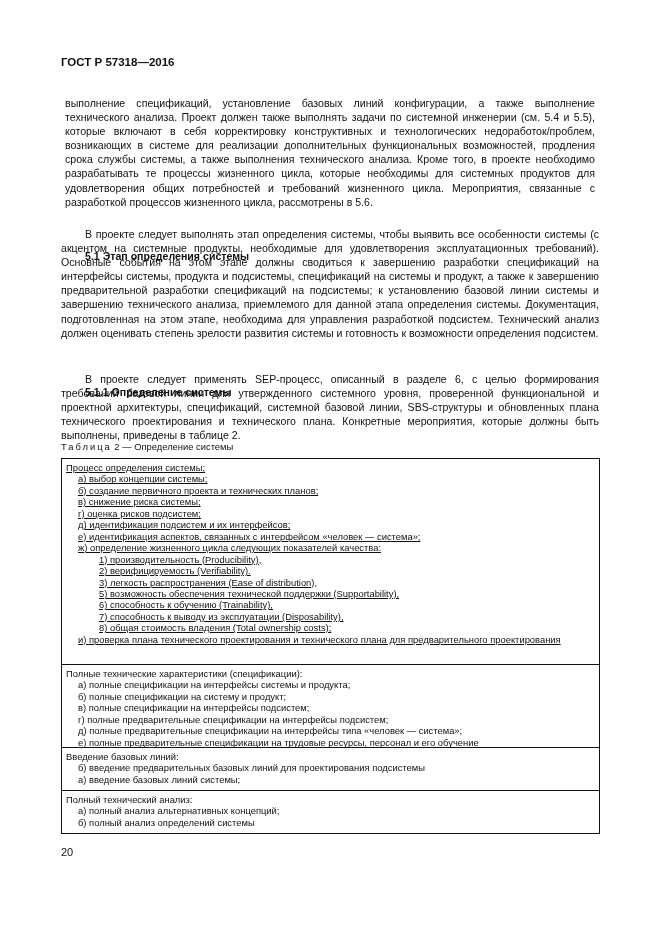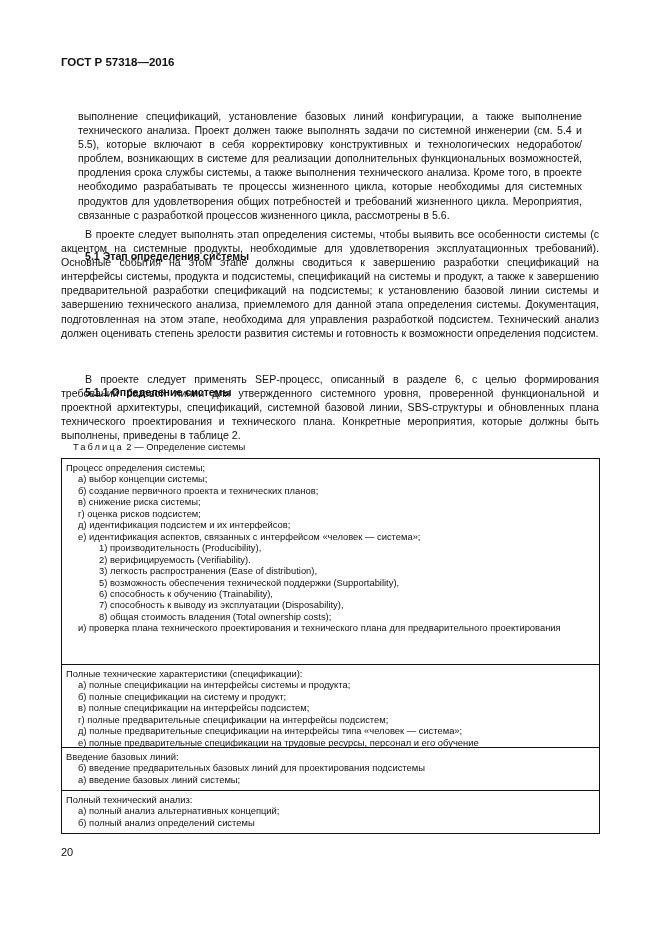--- a/index.html
+++ b/index.html
@@ -2,27 +2,27 @@
 <html><head>
 <meta charset="utf-8">
 <style>
   html, body { margin: 0; padding: 0; background: #ffffff; }
   body { width: 661px; height: 935px; position: relative; overflow: hidden;
          font-family: "Liberation Sans", sans-serif; color: #111111; }
   .page { position: absolute; left: 0; top: 0; width: 661px; height: 698px; }
   .header { position: absolute; left: 61px; top: 56px; font-weight: bold; font-size: 11.5px; }
   .body-text { position: absolute; left: 61px; width: 538px; font-size: 10.6px; line-height: 14.1px; text-align: justify; }
   .p-indent { text-indent: 24px; margin: 0; }
-  .p { margin: 17px; }
+  .p { margin: 4px; }
   .h2 { position: absolute; left: 85px; font-weight: bold; font-size: 10.6px; margin-top: 40px; }
-  .caption { position: absolute; left: 61px; top: 441px; font-size: 9.4px; margin-left: 12px; }
+  .caption { position: absolute; left: 61px; top: 441px; font-size: 9.4px; }
   .caption .sp { letter-spacing: 2px; }
   .table { position: absolute; left: 61px; top: 458px; width: 537px; border: 1px solid #111; border-top-width: 1px; }
   .row { border-top: 1px solid #111; padding: 3px 6px 4px 4px; font-size: 9.4px; line-height: 11.45px; }
-  .row:first-child { border-top: none; }
+  .row:first-child { border-top: none; text-decoration: underline; }
   .row .title { }
   .row .item { padding-left: 12px; }
   .row .sub { padding-left: 33px; }
   .pagenum { position: absolute; left: 61px; top: 846px; font-size: 11px; }
 </style>
 </head>
 <body>
 
 <div class="page">
 
@@ -51,20 +51,21 @@
   <div class="table">
 
     <div class="row" style="height:198px;">
       <div class="title">Процесс определения системы;</div>
       <div class="item">а) выбор концепции системы;</div>
       <div class="item">б) создание первичного проекта и технических планов;</div>
       <div class="item">в) снижение риска системы;</div>
       <div class="item">г) оценка рисков подсистем;</div>
       <div class="item">д) идентификация подсистем и их интерфейсов;</div>
       <div class="item">е) идентификация аспектов, связанных с интерфейсом «человек — система»;</div>
+      <div class="item">ж) определение жизненного цикла следующих показателей качества:</div>
       <div class="sub">1) производительность (Producibility),</div>
       <div class="sub">2) верифицируемость (Verifiability).</div>
       <div class="sub">3) легкость распространения (Ease of distribution),</div>
       <div class="sub">5) возможность обеспечения технической поддержки (Supportability),</div>
       <div class="sub">6) способность к обучению (Trainability),</div>
       <div class="sub">7) способность к выводу из эксплуатации (Disposability),</div>
       <div class="sub">8) общая стоимость владения (Total ownership costs);</div>
       <div class="item">и) проверка плана технического проектирования и технического плана для предварительного проектирования</div>
     </div>
 

